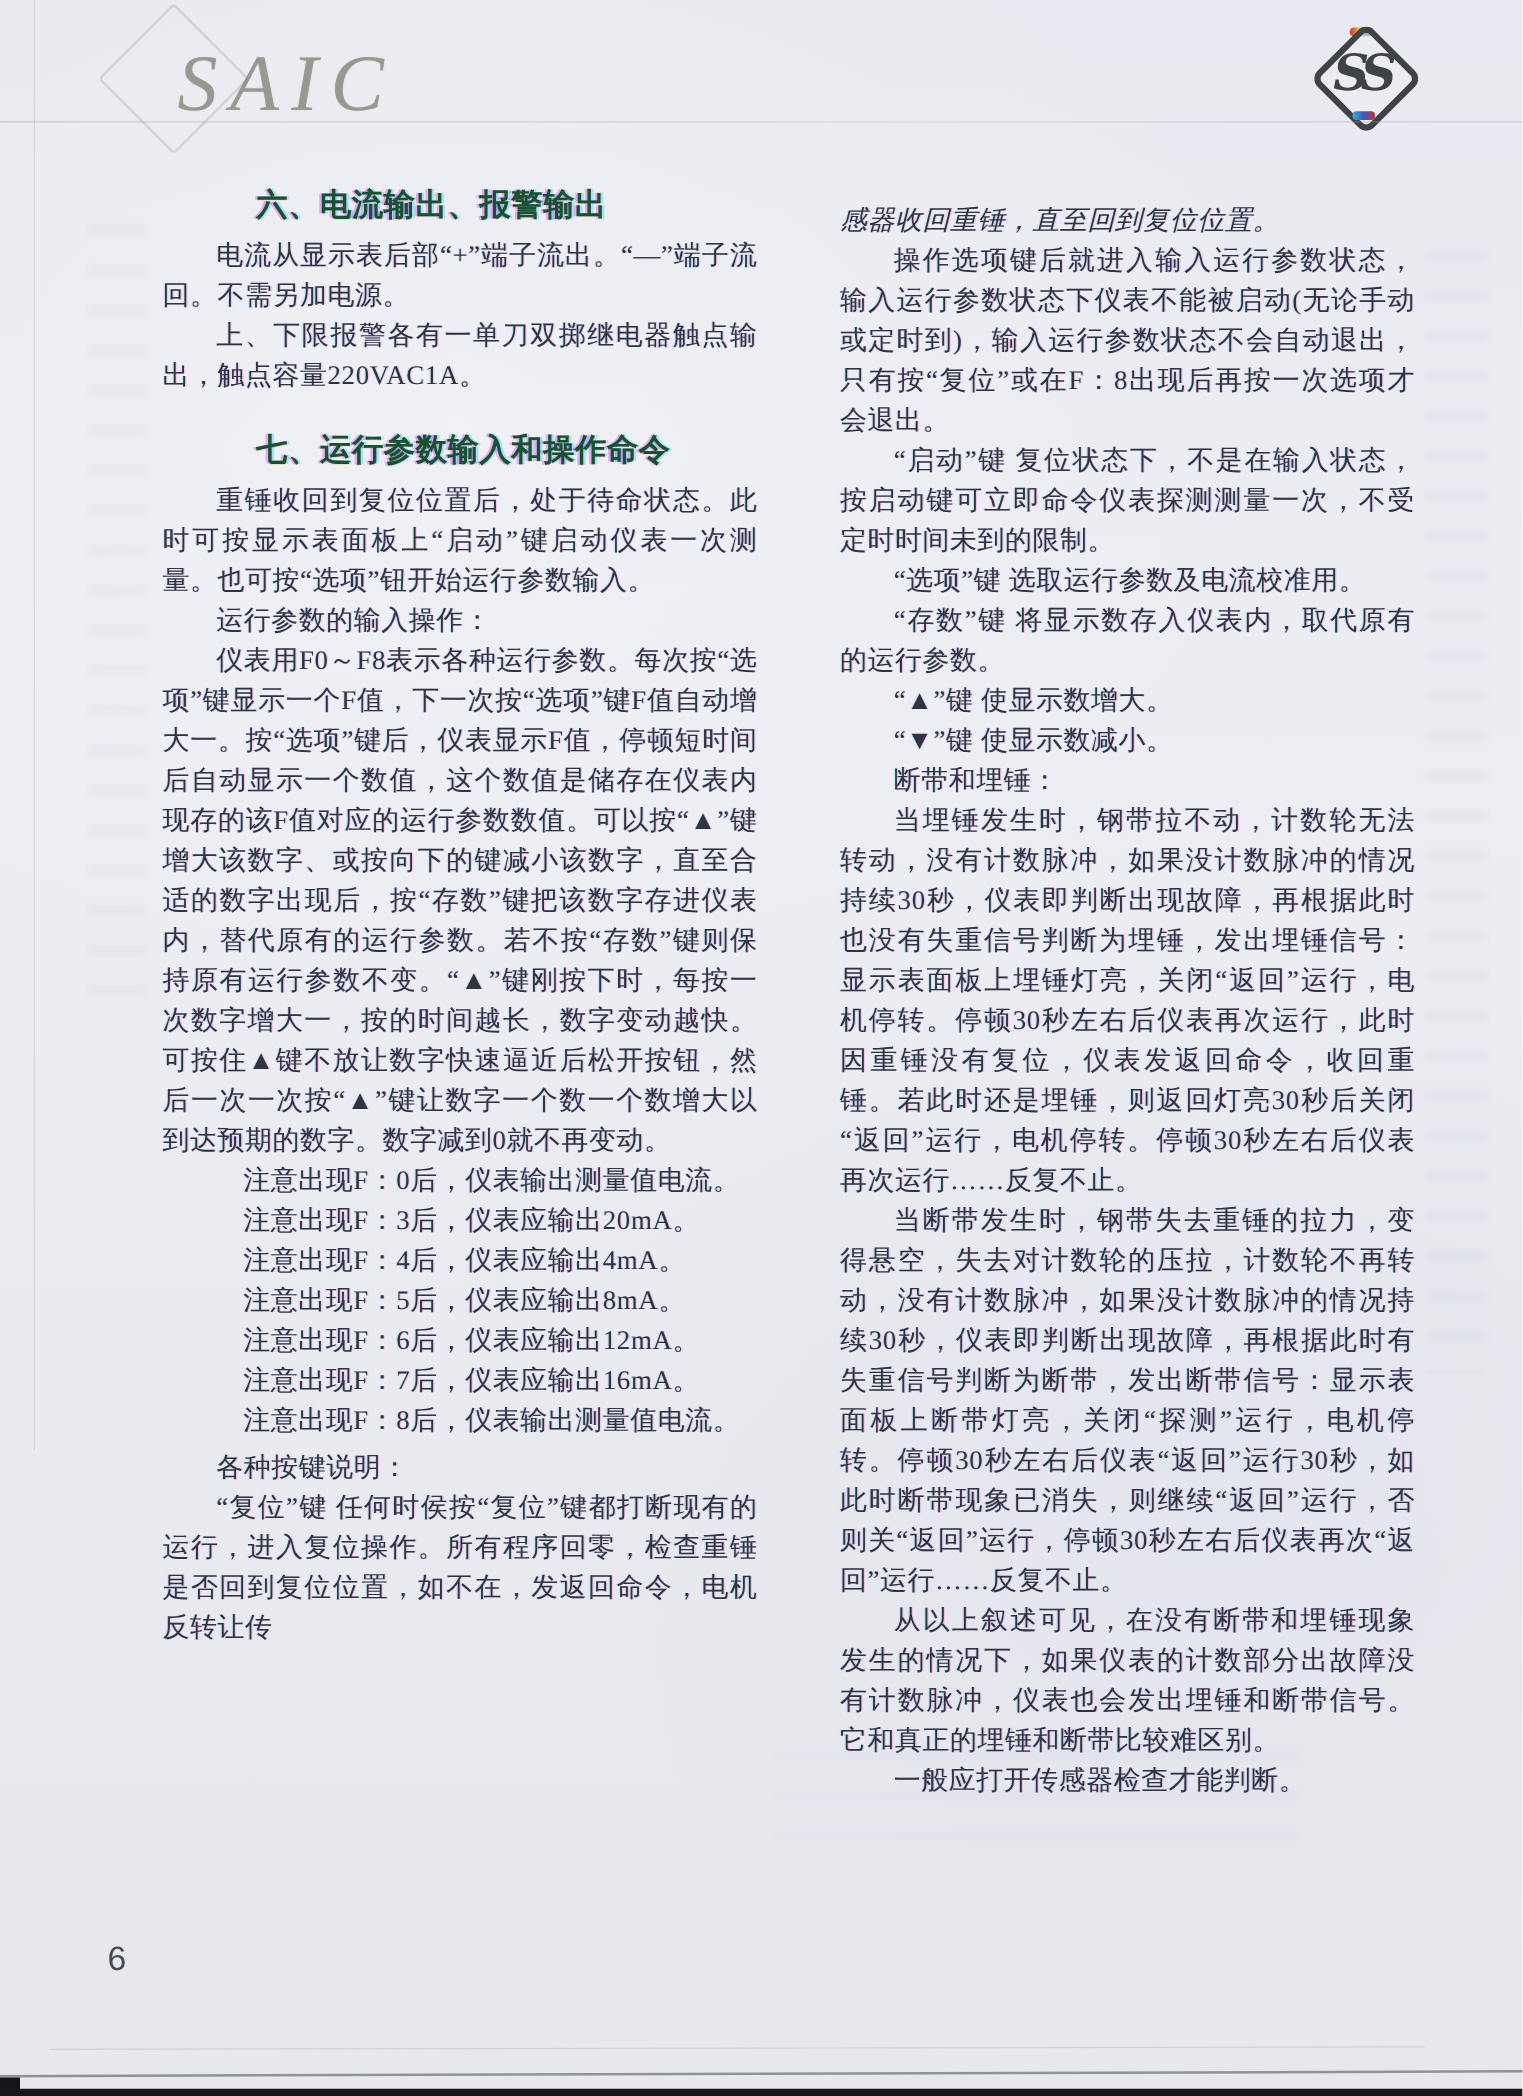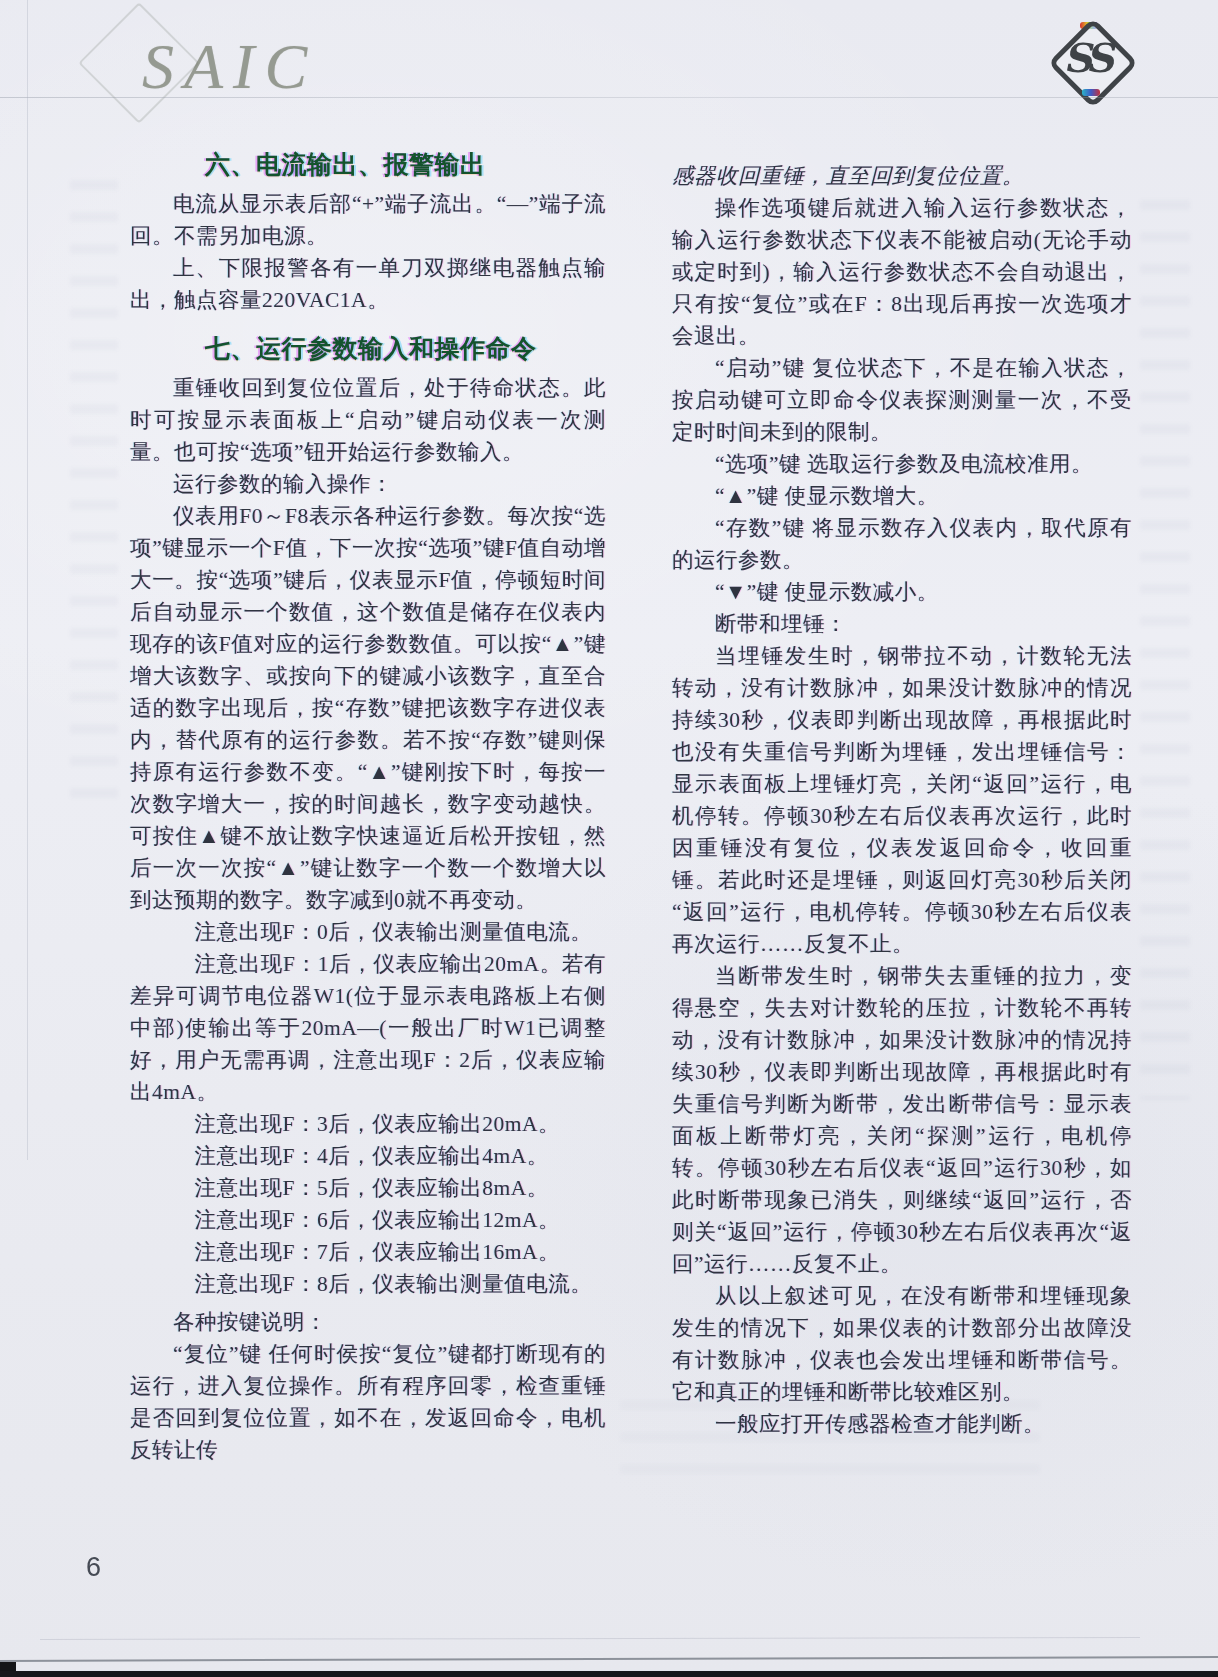--- a/index.html
+++ b/index.html
@@ -32,21 +32,21 @@
   .ss-tip.bottom{left:36px;top:73px;background:linear-gradient(90deg,#2bb3c9,#3f58c5,#c2303c);}
   
   .col{position:absolute;text-align:justify;line-height:32px;font-size:21.5px;
     letter-spacing:.5px;
     text-shadow:1px 0 rgba(255,0,190,.16),-1px 0 rgba(0,185,255,.16);}
   .col-left{left:130px;top:148px;width:476px;}
   .col-right{left:672px;top:160px;width:460px;}
   .blk-h{font-weight:bold;font-size:25px;color:#14532d;text-indent:3em;line-height:34px;
     text-shadow:-2px 0 rgba(220,0,255,.30),2px 0 rgba(0,190,255,.30),0 1px rgba(255,120,0,.18);
     margin:0 0 6px 0;}
-  .blk-h.h7{margin-top:16px;}
+  .blk-h.h7{margin-top:28px;}
   .blk-p{margin:0;text-indent:2em;}
   .blk-note{margin:0;text-indent:3em;}
   .blk-cont{margin:0;text-indent:0;font-style:italic;}
   .gap-top{margin-top:6px;}
   
   .pageno{position:absolute;left:86px;top:1552px;font-size:27px;color:#464b55;
     font-family:"Liberation Sans","DejaVu Sans",sans-serif;}
   .foot-faint{position:absolute;left:40px;top:1638px;width:1100px;height:1px;background:rgba(165,170,182,.35);transform:rotate(-.1deg);}
   .foot-rule{position:absolute;left:-8px;top:1658px;width:1240px;height:2px;background:#8d929b;transform:rotate(-.18deg);}
   .foot-black{position:absolute;left:0;bottom:0;width:100%;height:6px;background:#17181b;}
@@ -84,38 +84,37 @@
 
   <div class="col col-left">
     <div class="blk-h">六、电流输出、报警输出</div>
     <p class="blk-p">电流从显示表后部“+”端子流出。“—”端子流回。不需另加电源。</p>
     <p class="blk-p">上、下限报警各有一单刀双掷继电器触点输出，触点容量220VAC1A。</p>
     <div class="blk-h h7">七、运行参数输入和操作命令</div>
     <p class="blk-p">重锤收回到复位位置后，处于待命状态。此时可按显示表面板上“启动”键启动仪表一次测量。也可按“选项”钮开始运行参数输入。</p>
     <p class="blk-p">运行参数的输入操作：</p>
     <p class="blk-p">仪表用F0～F8表示各种运行参数。每次按“选项”键显示一个F值，下一次按“选项”键F值自动增大一。按“选项”键后，仪表显示F值，停顿短时间后自动显示一个数值，这个数值是储存在仪表内现存的该F值对应的运行参数数值。可以按“▲”键增大该数字、或按向下的键减小该数字，直至合适的数字出现后，按“存数”键把该数字存进仪表内，替代原有的运行参数。若不按“存数”键则保持原有运行参数不变。“▲”键刚按下时，每按一次数字增大一，按的时间越长，数字变动越快。可按住▲键不放让数字快速逼近后松开按钮，然后一次一次按“▲”键让数字一个数一个数增大以到达预期的数字。数字减到0就不再变动。</p>
     <p class="blk-note">注意出现F：0后，仪表输出测量值电流。</p>
-    <p class="blk-note">注意出现F：1后，仪表应输出20mA。若有差异可调节电位器W1(位于显示表电路板上右侧中部)使输出等于20mA—(一般出厂时W1已调整好，用户无需再调，注意出现F：2后，仪表应输出4mA。</p>
     <p class="blk-note">注意出现F：3后，仪表应输出20mA。</p>
     <p class="blk-note">注意出现F：4后，仪表应输出4mA。</p>
     <p class="blk-note">注意出现F：5后，仪表应输出8mA。</p>
     <p class="blk-note">注意出现F：6后，仪表应输出12mA。</p>
     <p class="blk-note">注意出现F：7后，仪表应输出16mA。</p>
     <p class="blk-note">注意出现F：8后，仪表输出测量值电流。</p>
     <p class="blk-p gap-top">各种按键说明：</p>
     <p class="blk-p">“复位”键 任何时侯按“复位”键都打断现有的运行，进入复位操作。所有程序回零，检查重锤是否回到复位位置，如不在，发返回命令，电机反转让传</p>
   </div>
 
   <div class="col col-right">
     <p class="blk-cont">感器收回重锤，直至回到复位位置。</p>
     <p class="blk-p">操作选项键后就进入输入运行参数状态，输入运行参数状态下仪表不能被启动(无论手动或定时到)，输入运行参数状态不会自动退出，只有按“复位”或在F：8出现后再按一次选项才会退出。</p>
     <p class="blk-p">“启动”键 复位状态下，不是在输入状态，按启动键可立即命令仪表探测测量一次，不受定时时间未到的限制。</p>
     <p class="blk-p">“选项”键 选取运行参数及电流校准用。</p>
+    <p class="blk-p">“存数”键 将显示数存入仪表内，取代原有的运行参数。</p>
     <p class="blk-p">“▲”键 使显示数增大。</p>
-    <p class="blk-p">“存数”键 将显示数存入仪表内，取代原有的运行参数。</p>
     <p class="blk-p">“▼”键 使显示数减小。</p>
     <p class="blk-p">断带和埋锤：</p>
     <p class="blk-p">当埋锤发生时，钢带拉不动，计数轮无法转动，没有计数脉冲，如果没计数脉冲的情况持续30秒，仪表即判断出现故障，再根据此时也没有失重信号判断为埋锤，发出埋锤信号：显示表面板上埋锤灯亮，关闭“返回”运行，电机停转。停顿30秒左右后仪表再次运行，此时因重锤没有复位，仪表发返回命令，收回重锤。若此时还是埋锤，则返回灯亮30秒后关闭“返回”运行，电机停转。停顿30秒左右后仪表再次运行……反复不止。</p>
     <p class="blk-p">当断带发生时，钢带失去重锤的拉力，变得悬空，失去对计数轮的压拉，计数轮不再转动，没有计数脉冲，如果没计数脉冲的情况持续30秒，仪表即判断出现故障，再根据此时有失重信号判断为断带，发出断带信号：显示表面板上断带灯亮，关闭“探测”运行，电机停转。停顿30秒左右后仪表“返回”运行30秒，如此时断带现象已消失，则继续“返回”运行，否则关“返回”运行，停顿30秒左右后仪表再次“返回”运行……反复不止。</p>
     <p class="blk-p">从以上叙述可见，在没有断带和埋锤现象发生的情况下，如果仪表的计数部分出故障没有计数脉冲，仪表也会发出埋锤和断带信号。它和真正的埋锤和断带比较难区别。</p>
     <p class="blk-p">一般应打开传感器检查才能判断。</p>
   </div>
 
   <div class="pageno">6</div>
   <div class="foot-faint"></div>

